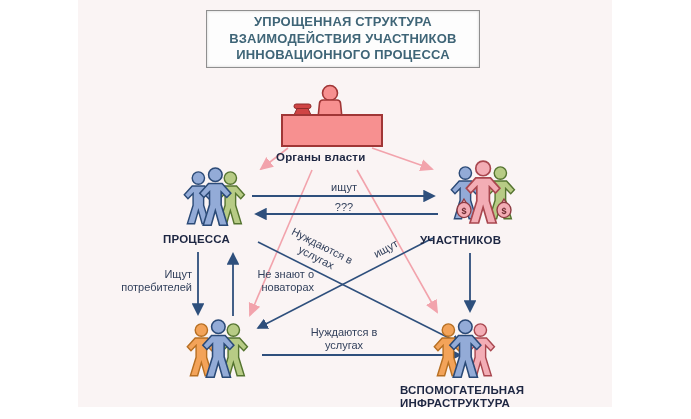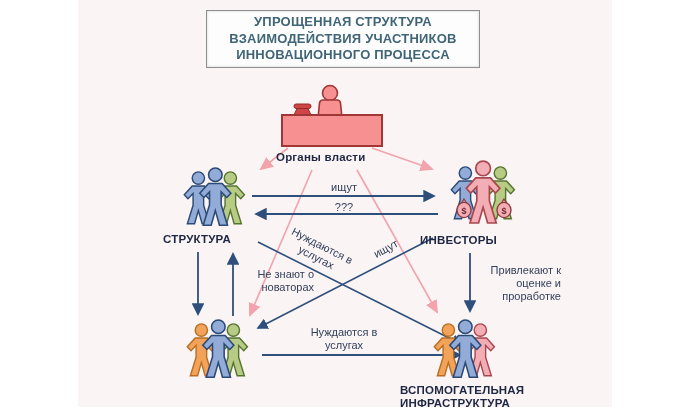--- a/index.html
+++ b/index.html
@@ -84,21 +84,21 @@
     <g transform="translate(1,7) scale(0.88)" fill="#93abd7" stroke="#2b4a77" stroke-width="1.6">
         <use href="#person"></use>
       </g>
     <g transform="translate(33,7) scale(0.88)" fill="#b7cb85" stroke="#557430" stroke-width="1.6">
         <use href="#person"></use>
       </g>
     <g transform="translate(16,3) scale(0.97)" fill="#93abd7" stroke="#2b4a77" stroke-width="1.6">
         <use href="#person"></use>
       </g>
   </svg>
-  <div class="abs node-label" style="left:163px;top:233px;width:108px">СТРУКТУРА</div>
+  <div class="abs node-label" style="left:163px;top:233px;width:108px">ПРОЦЕССА</div>
 
   <svg class="abs" style="left:444px;top:158px" width="84" height="76" viewBox="0 0 84 76">
     <g transform="translate(2,8) scale(0.88)" fill="#93abd7" stroke="#2b4a77" stroke-width="1.6">
         <use href="#person"></use>
       </g>
     <g transform="translate(37,8) scale(0.88)" fill="#b7cb85" stroke="#557430" stroke-width="1.6">
         <use href="#person"></use>
       </g>
     <g transform="translate(16,2) scale(1.05)" fill="#f3adb5" stroke="#a9474f" stroke-width="1.6">
         <use href="#person"></use>
@@ -107,21 +107,21 @@
       <path d="M20 41 L23 46 L17 46 Z" fill="#f3adb5" stroke="#8e3b42" stroke-width="1.2"></path>
       <ellipse cx="20" cy="52" rx="7" ry="7.6" fill="#f3adb5" stroke="#8e3b42" stroke-width="1.4"></ellipse>
       <text x="20" y="55.5" font-size="9" font-weight="bold" fill="#6e2a30" text-anchor="middle">$</text>
     </g>
     <g>
       <path d="M60 41 L63 46 L57 46 Z" fill="#f3adb5" stroke="#8e3b42" stroke-width="1.2"></path>
       <ellipse cx="60" cy="52" rx="7" ry="7.6" fill="#f3adb5" stroke="#8e3b42" stroke-width="1.4"></ellipse>
       <text x="60" y="55.5" font-size="9" font-weight="bold" fill="#6e2a30" text-anchor="middle">$</text>
     </g>
   </svg>
-  <div class="abs node-label" style="left:420px;top:234px;width:100px">ИНВЕСТОРЫ</div>
+  <div class="abs node-label" style="left:420px;top:234px;width:100px">УЧАСТНИКОВ</div>
 
   <svg class="abs" style="left:181px;top:316px" width="78" height="72" viewBox="0 0 78 72">
     <g transform="translate(1,7) scale(0.88)" fill="#f3a359" stroke="#b76f22" stroke-width="1.6">
         <use href="#person"></use>
       </g>
     <g transform="translate(33,7) scale(0.88)" fill="#b7cb85" stroke="#557430" stroke-width="1.6">
         <use href="#person"></use>
       </g>
     <g transform="translate(16,3) scale(0.97)" fill="#93abd7" stroke="#2b4a77" stroke-width="1.6">
         <use href="#person"></use>
@@ -138,17 +138,17 @@
     <g transform="translate(16,3) scale(0.97)" fill="#93abd7" stroke="#2b4a77" stroke-width="1.6">
         <use href="#person"></use>
       </g>
   </svg>
   <div class="abs node-label" style="left:400px;top:384px;width:136px">ВСПОМОГАТЕЛЬНАЯ ИНФРАСТРУКТУРА</div>
 
   <div class="abs edge-label center" style="left:314px;top:181px;width:60px">ищут</div>
   <div class="abs edge-label center" style="left:314px;top:201px;width:60px">???</div>
   <div class="abs edge-label rot" style="left:319px;top:252px;width:90px;--r:27deg">Нуждаются в услугах</div>
   <div class="abs edge-label rot" style="left:386px;top:249px;width:46px;--r:-28deg">ищут</div>
+  <div class="abs edge-label right" style="left:116px;top:268px;width:76px">Ищут потребителей</div>
   <div class="abs edge-label" style="left:240px;top:268px;width:74px">Не знают о новаторах</div>
-  <div class="abs edge-label" style="left:477px;top:264px;width:84px">Привлекают к оценке и проработке</div>
   <div class="abs edge-label center" style="left:294px;top:326px;width:100px">Нуждаются в услугах</div>
 
 </div>
 
 </body></html>

